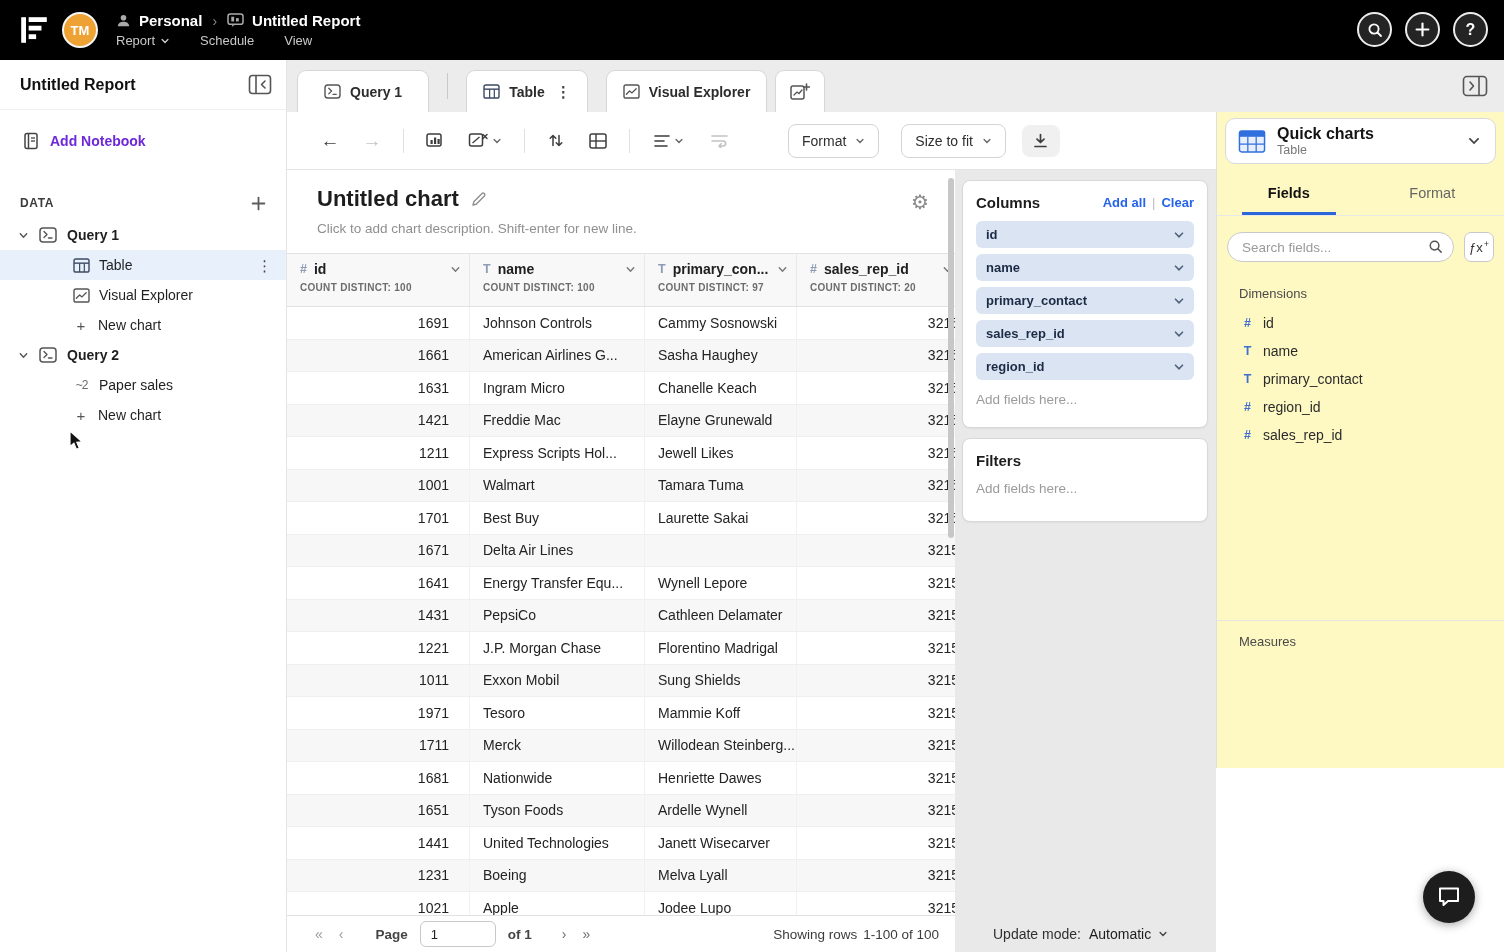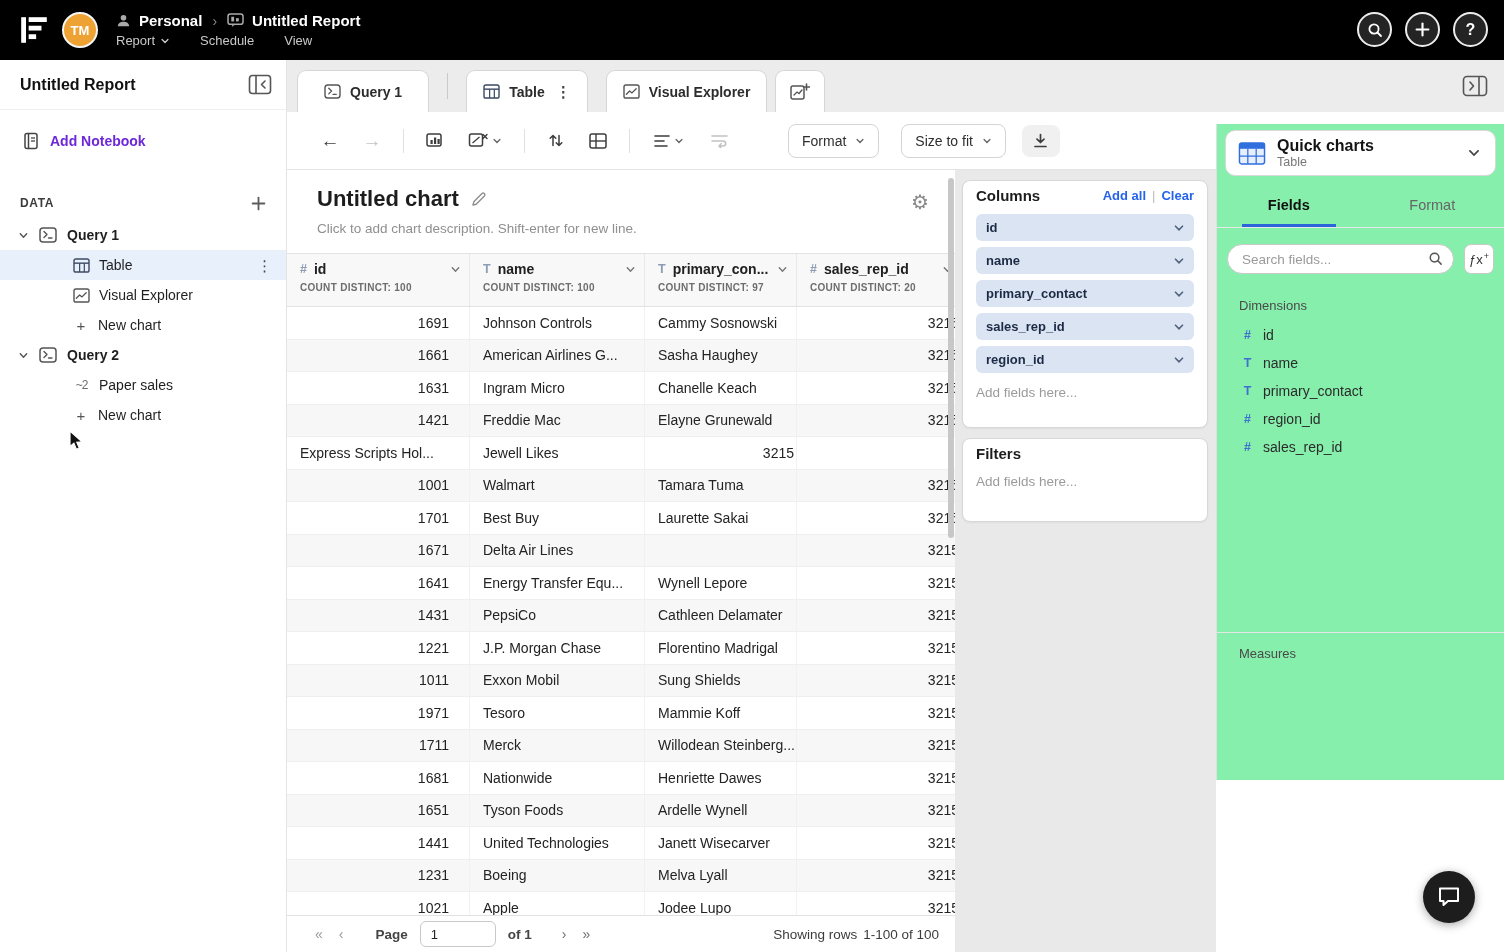--- a/index.html
+++ b/index.html
@@ -76,37 +76,37 @@
   .tcell.c3.num { padding-right:2px; }
   .tbl-footer { flex:none; height:37px; border-top:1px solid #e2e2e2; display:flex; align-items:center; padding:0 16px 0 26px; gap:12px; font-size:13.5px; color:#444; background:#fff; }
   .pg-arrow { font-size:14px; color:#9a9a9a; padding:0 2px; }
   .pg-arrow.dark { color:#6e6e6e; }
   .page-input { width:76px; height:26px; border:1px solid #c9c9c9; border-radius:6px; padding:0 10px; font-size:13px; font-family:"Liberation Sans", sans-serif; color:#222; }
   .showing { margin-left:auto; display:flex; gap:6px; color:#3c3c3c; }
   .vscroll { position:absolute; right:1px; top:8px; width:6px; height:360px; background:#c7c7c7; border-radius:3px; }
 
   
   .tray { position:absolute; left:955px; top:170px; width:261px; height:782px; background:#e9e9e9; }
-  .card { position:absolute; left:7px; width:246px; background:#fff; border:1px solid #d8d8d8; border-radius:8px; box-shadow:0 1px 2px rgba(0,0,0,.05); padding:6px 13px; }
+  .card { position:absolute; left:7px; width:246px; background:#fff; border:1px solid #d8d8d8; border-radius:8px; box-shadow:0 1px 2px rgba(0,0,0,.05); padding:13px 13px; }
   .card.columns { top:10px; height:248px; }
   .card.filters { top:268px; height:84px; }
   .card-title-row { display:flex; align-items:center; justify-content:space-between; }
   .card-title { font-size:15px; font-weight:700; color:#1d1d1d; }
   .card-links { display:flex; align-items:center; gap:6px; font-size:13px; font-weight:600; }
   .link { color:#2563eb; }
   .link-sep { color:#bbb; font-weight:400; }
   .pill-list { margin-top:10px; }
   .pill { height:27px; background:#dbe4f2; border-radius:6px; display:flex; align-items:center; padding:0 9px 0 10px; margin-bottom:6px; font-size:13px; font-weight:600; color:#1c2b45; }
   .pill-chev { margin-left:auto; display:flex; }
   .drop-hint { margin-top:12px; font-size:13.5px; color:#9b9b9b; }
   .update-bar { position:absolute; left:0; bottom:0; width:100%; height:37px; display:flex; align-items:center; padding-left:38px; gap:8px; font-size:14px; color:#2f2f2f; }
   .update-value { display:flex; align-items:center; gap:7px; color:#1d1d1d; }
 
   
-  .rightpanel { position:absolute; left:1216px; top:112px; width:288px; height:656px; background:#86efac; border-left:1px solid #e0e0e0;margin-top:12px; }
+  .rightpanel { position:absolute; left:1216px; top:112px; width:288px; height:656px; background:#fef9c3; border-left:1px solid #e0e0e0; }
   .qc-card { margin:6px 8px 0 8px; height:46px; border:1px solid #d9d9d9; border-radius:10px; display:flex; align-items:center; padding:0 14px 0 12px; gap:11px; background:#fff; }
   .qc-text { display:flex; flex-direction:column; }
   .qc-title { font-size:16px; font-weight:700; color:#141414; line-height:18px; }
   .qc-sub { font-size:12.5px; color:#777; line-height:14px; }
   .qc-chev { margin-left:auto; display:flex; }
   .rp-tabs { display:flex; margin-top:20px; border-bottom:1px solid #e8e8e8; }
   .rp-tab { flex:1; text-align:center; }
   .rp-tab span { display:inline-block; padding:0 26px 11px; font-size:14.5px; color:#666; border-bottom:3px solid transparent; }
   .rp-tab.active span { color:#111; font-weight:700; border-bottom-color:#2a66d9; }
   .rp-search-row { display:flex; align-items:center; gap:10px; margin:16px 10px 0 10px; }
@@ -484,20 +484,21 @@
           <div class="tcell c2">Chanelle Keach</div>
           <div class="tcell c3 num">3215</div>
         </div>
         <div class="trow">
           <div class="tcell c0 num">1421</div>
           <div class="tcell c1">Freddie Mac</div>
           <div class="tcell c2">Elayne Grunewald</div>
           <div class="tcell c3 num">3215</div>
         </div>
         <div class="trow">
+          <div class="tcell c0 num">1211</div>
           <div class="tcell c1">Express Scripts Hol...</div>
           <div class="tcell c2">Jewell Likes</div>
           <div class="tcell c3 num">3215</div>
         </div>
         <div class="trow">
           <div class="tcell c0 num">1001</div>
           <div class="tcell c1">Walmart</div>
           <div class="tcell c2">Tamara Tuma</div>
           <div class="tcell c3 num">3215</div>
         </div>
@@ -650,20 +651,29 @@
           </div>
         </div>
       <div class="drop-hint">Add fields here...</div>
     </div>
     <div class="card filters">
       <div class="card-title-row">
         <span class="card-title">Filters</span>
       </div>
       <div class="drop-hint">Add fields here...</div>
     </div>
+    <div class="update-bar">
+      <span>Update mode:</span>
+      <span class="update-value">
+        <span>Automatic</span>
+        <svg width="10" height="10" viewBox="0 0 12 12">
+            <path d="M2.5 4.2 L6 7.8 L9.5 4.2" fill="none" stroke="#444" stroke-width="1.6" stroke-linecap="round"></path>
+          </svg>
+      </span>
+    </div>
   </div>
 
   <aside class="rightpanel">
     <div class="qc-card">
       <svg width="28" height="23" viewBox="0 0 26 22">
           <rect x="1" y="1" width="24" height="20" rx="2" fill="#e8effc" stroke="#2f6fde" stroke-width="1.4"></rect>
           <rect x="1" y="1" width="24" height="5.5" fill="#2f6fde"></rect>
           <line x1="9" y1="6.5" x2="9" y2="21" stroke="#2f6fde" stroke-width="1.2"></line>
           <line x1="17" y1="6.5" x2="17" y2="21" stroke="#2f6fde" stroke-width="1.2"></line>
           <line x1="1" y1="13.5" x2="25" y2="13.5" stroke="#2f6fde" stroke-width="1.2"></line>

